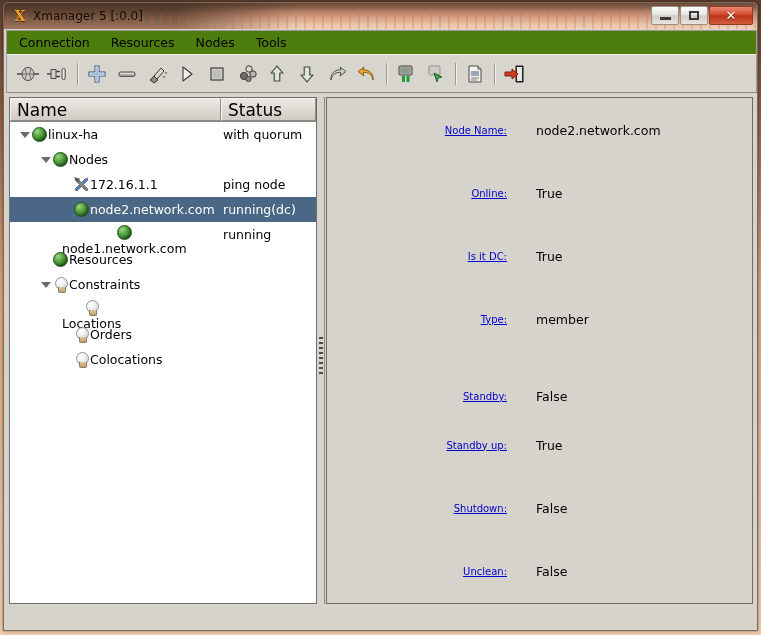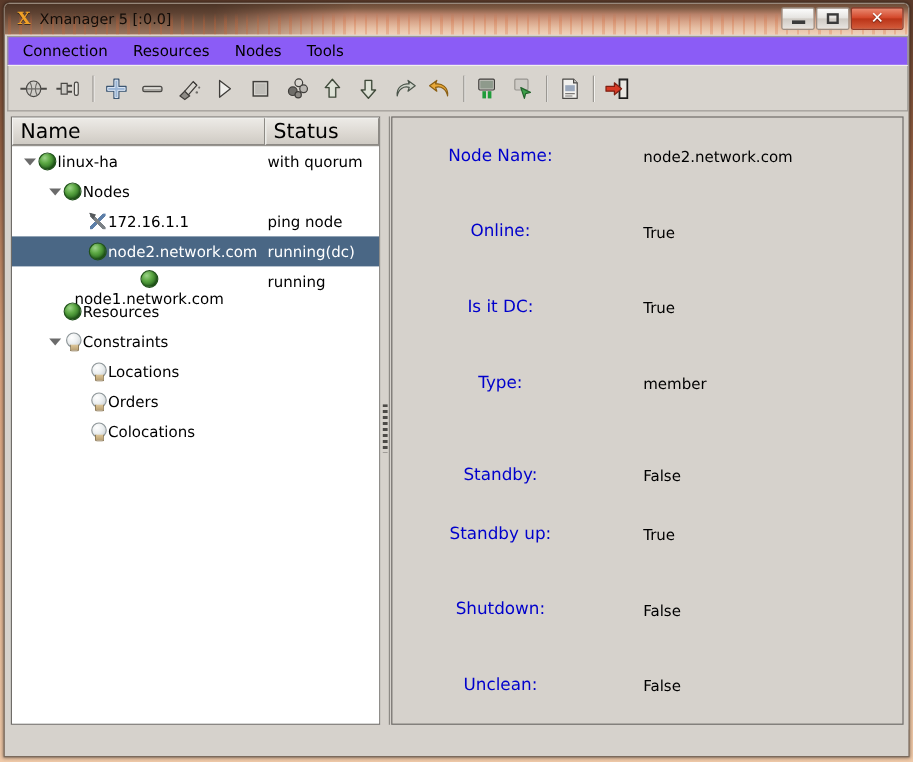--- a/index.html
+++ b/index.html
@@ -93,21 +93,21 @@
   .wbtn.close .glyph-x {
     color: #fff; font-size: 13px; font-weight: bold; line-height: 13px;
     font-family: "DejaVu Sans", sans-serif;
     text-shadow: 0 1px 1px rgba(0,0,0,.5);
   }
 
   
   #menubar {
     position: absolute; left: 2px; top: 27px;
     width: 751px; height: 25px;
-    background: #8b5cf6;
+    background: #4d7c0f;
     border: 1px solid #9d9a95;
     border-bottom-color: #f2f0ed;
     display: flex; align-items: center;
   }
   .menu-item {
     font-size: 12.5px; color: #000;
     padding: 3px 9px; margin-left: 3px;
     line-height: 15px; white-space: nowrap;
     cursor: default;
   }
@@ -265,22 +265,23 @@
     border: 1px solid #6f6c68;
     overflow: hidden;
   }
   .drow {
     position: absolute;
     left: 0; width: 100%;
     height: 20px;
     display: flex; align-items: center;
   }
   .dlabel {
-    width: 180px; text-align: center;
-    font-size: 14px; color: #0000cc;
+    width: 180px; text-align: right;
+    font-size: 10px; color: #0000cc;
+    text-decoration: underline;
     padding-right: 0;
     white-space: nowrap;
   }
   .dvalue {
     margin-left: 29px;
     font-size: 12.5px; color: #000;
     white-space: nowrap;
   }
 
   
@@ -528,21 +529,21 @@
               </div>
             </div>
             <div class="trow">
               <div class="tname" style="left: 31px;">
                 <span class="arrow down"></span>
                 <span class="ic bulb"></span>
                 <span>Constraints</span>
               </div>
             </div>
             <div class="trow">
-              <div class="tname" style="left: 52px;">
+              <div class="tname" style="left: 52px; flex-direction: column;">
                 <span class="arrow"></span>
                 <span class="ic bulb"></span>
                 <span>Locations</span>
               </div>
             </div>
             <div class="trow">
               <div class="tname" style="left: 52px;">
                 <span class="arrow"></span>
                 <span class="ic bulb"></span>
                 <span>Orders</span>

